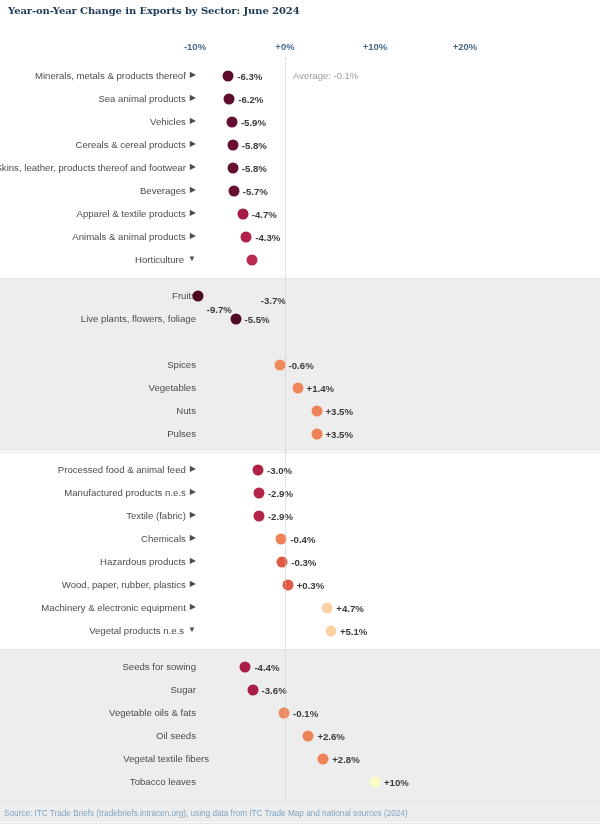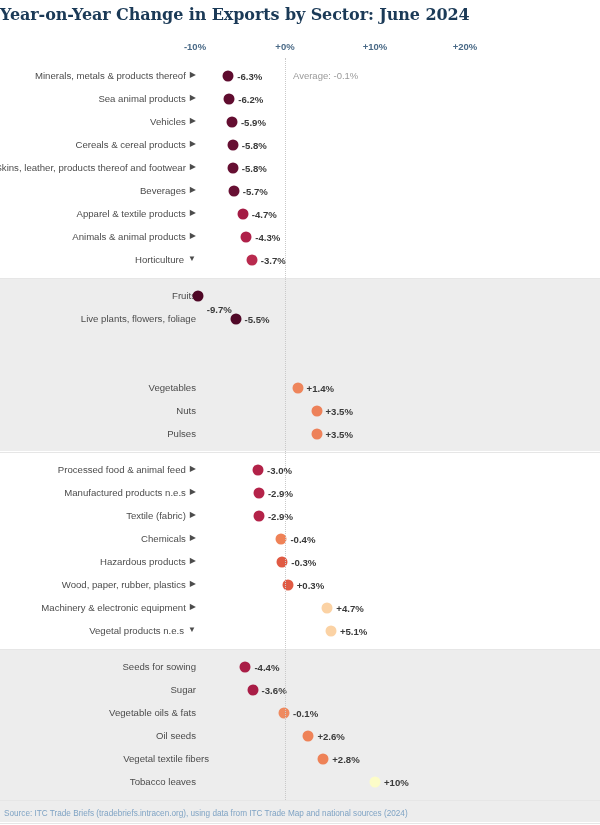--- a/index.html
+++ b/index.html
@@ -13,24 +13,24 @@
   .page {
     position: relative;
     width: 600px;
     height: 825px;
     background: #ffffff;
   }
 
   
   .title {
     position: absolute;
-    left: 0;
+    left: 8px;
     top: 5px;
     font-family: "DejaVu Serif", serif;
-    font-size: 16px;
+    font-size: 10px;
     font-weight: 700;
     color: #1b3a57;
     letter-spacing: -0.1px;
     white-space: nowrap;
   }
 
   
   .axis {
     position: absolute;
     left: 0;
@@ -239,38 +239,45 @@
           </div>
           <div class="dot" style="left: 246.3px; background: rgb(175, 32, 73);"></div>
           <div class="val" style="left: 255.3px;">-4.3%</div>
         </div>
         <div class="row" style="top: 190px;">
           <div class="row-label">
             <span class="lbl">Horticulture</span>
             <span class="caret">▼</span>
           </div>
           <div class="dot" style="left: 251.7px; background: rgb(185, 42, 78);"></div>
-          <div class="val" style="left: 260.7px;">-3.7%</div>
+          <div class="val" style="left: 260.7px; margin-top: 40px;">-3.7%</div>
         </div>
       </div>
       <div class="group shaded divider-top" style="top: 220px; height: 173px;">
         <div class="row" style="top: 6px;">
           <div class="row-label">
             <span class="lbl">Fruits</span>
           </div>
           <div class="dot" style="left: 197.7px; background: rgb(79, 7, 38);"></div>
           <div class="val" style="left: 206.7px; margin-top: 13px;">-9.7%</div>
         </div>
         <div class="row" style="top: 29px;">
           <div class="row-label">
             <span class="lbl">Live plants, flowers, foliage</span>
           </div>
           <div class="dot" style="left: 235.5px; background: rgb(80, 8, 39);"></div>
           <div class="val" style="left: 244.5px;">-5.5%</div>
         </div>
+        <div class="row" style="top: 75px;">
+          <div class="row-label">
+            <span class="lbl">Spices</span>
+          </div>
+          <div class="dot" style="left: 279.6px; background: rgb(239, 138, 95);"></div>
+          <div class="val" style="left: 288.6px;">-0.6%</div>
+        </div>
         <div class="row" style="top: 98px;">
           <div class="row-label">
             <span class="lbl">Vegetables</span>
           </div>
           <div class="dot" style="left: 297.6px; background: rgb(238, 133, 91);"></div>
           <div class="val" style="left: 306.6px;">+1.4%</div>
         </div>
         <div class="row" style="top: 121px;">
           <div class="row-label">
             <span class="lbl">Nuts</span>

